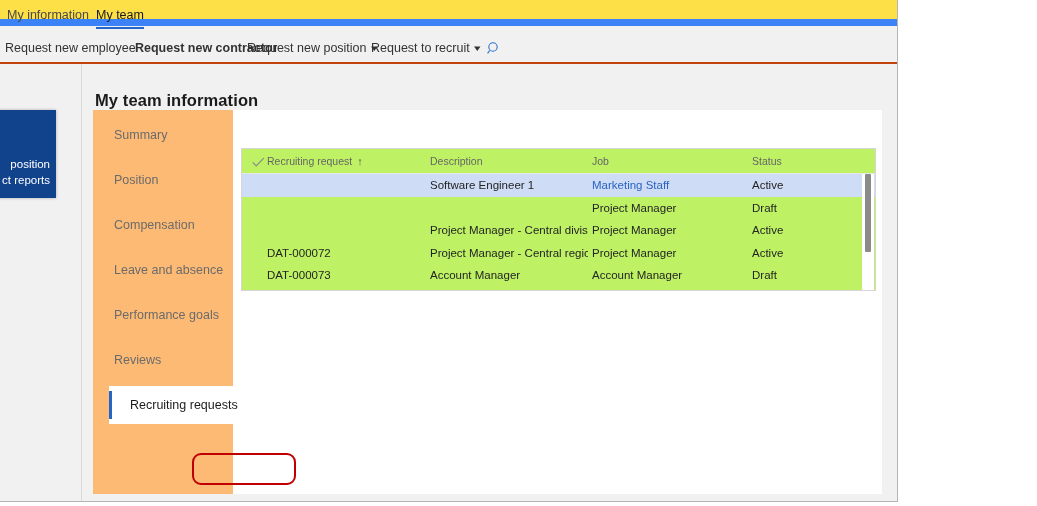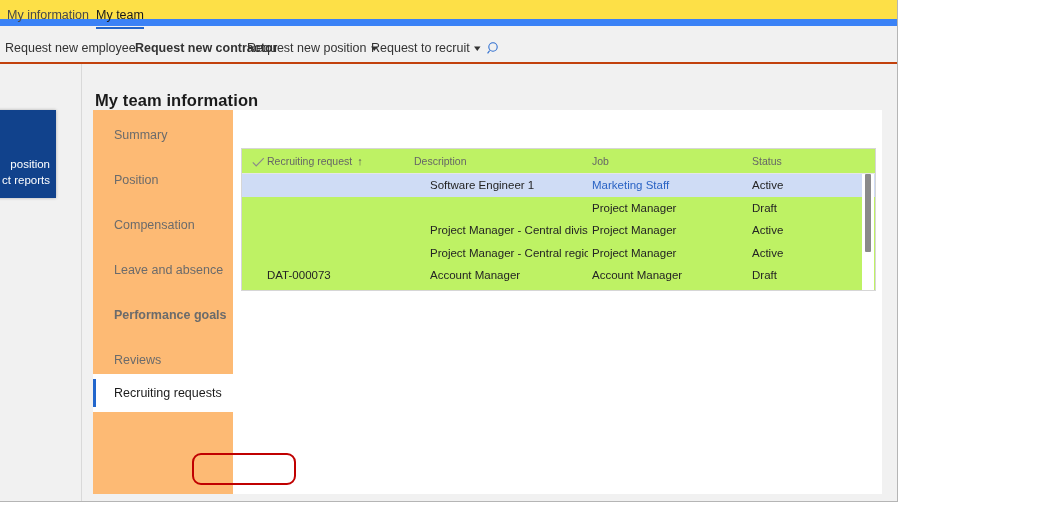--- a/index.html
+++ b/index.html
@@ -181,23 +181,23 @@
     left: 0;
     top: 5px;
     width: 3px;
     height: 28px;
     background: #2266cc;
   }
   #vnav-item-summary            { top: 6px; }
   #vnav-item-position           { top: 51px; }
   #vnav-item-compensation       { top: 96px; }
   #vnav-item-leave-and-absence  { top: 141px; }
-  #vnav-item-performance-goals  { top: 186px; font-weight: bold; }
+  #vnav-item-performance-goals  { top: 186px; }
   #vnav-item-reviews            { top: 231px; }
-  #vnav-item-recruiting-requests{ top: 264px; }
+  #vnav-item-recruiting-requests{ top: 276px; margin-left: 16px; }
 
   
   #annotation-box {
     position: absolute;
     left: 110px;
     top: 389px;
     width: 104px;
     height: 32px;
     border: 2.5px solid #c00000;
     border-radius: 9px;
@@ -239,21 +239,21 @@
   #gh-select-all {
     position: absolute;
     left: 8px;
     top: 0;
     width: 18px;
     height: 25px;
     cursor: pointer;
   }
   #gh-select-all svg { position: absolute; left: 2px; top: 8px; }
   #gh-recruiting-request { left: 25px; }
-  #gh-description        { left: 172px; }
+  #gh-description        { left: 188px; }
   #gh-job                { left: 350px; }
   #gh-status             { left: 510px; text-align: right; }
   .sort-arrow {
     display: inline-block;
     margin-left: 5px;
     font-size: 11px;
     color: #555;
     position: relative;
     top: 0px;
   }
@@ -419,20 +419,21 @@
         <div class="gr-cell c3">Draft</div>
       </div>
 
       <div class="grid-row" style="top:70px;">
         <div class="gr-cell c1">Project Manager - Central divisi...</div>
         <div class="gr-cell c2">Project Manager</div>
         <div class="gr-cell c3">Active</div>
       </div>
 
       <div class="grid-row" style="top:92.5px;">
+        <div class="gr-cell c0">DAT-000072</div>
         <div class="gr-cell c1">Project Manager - Central region</div>
         <div class="gr-cell c2">Project Manager</div>
         <div class="gr-cell c3">Active</div>
       </div>
 
       <div class="grid-row" style="top:115px;">
         <div class="gr-cell c0">DAT-000073</div>
         <div class="gr-cell c1">Account Manager</div>
         <div class="gr-cell c2">Account Manager</div>
         <div class="gr-cell c3">Draft</div>

